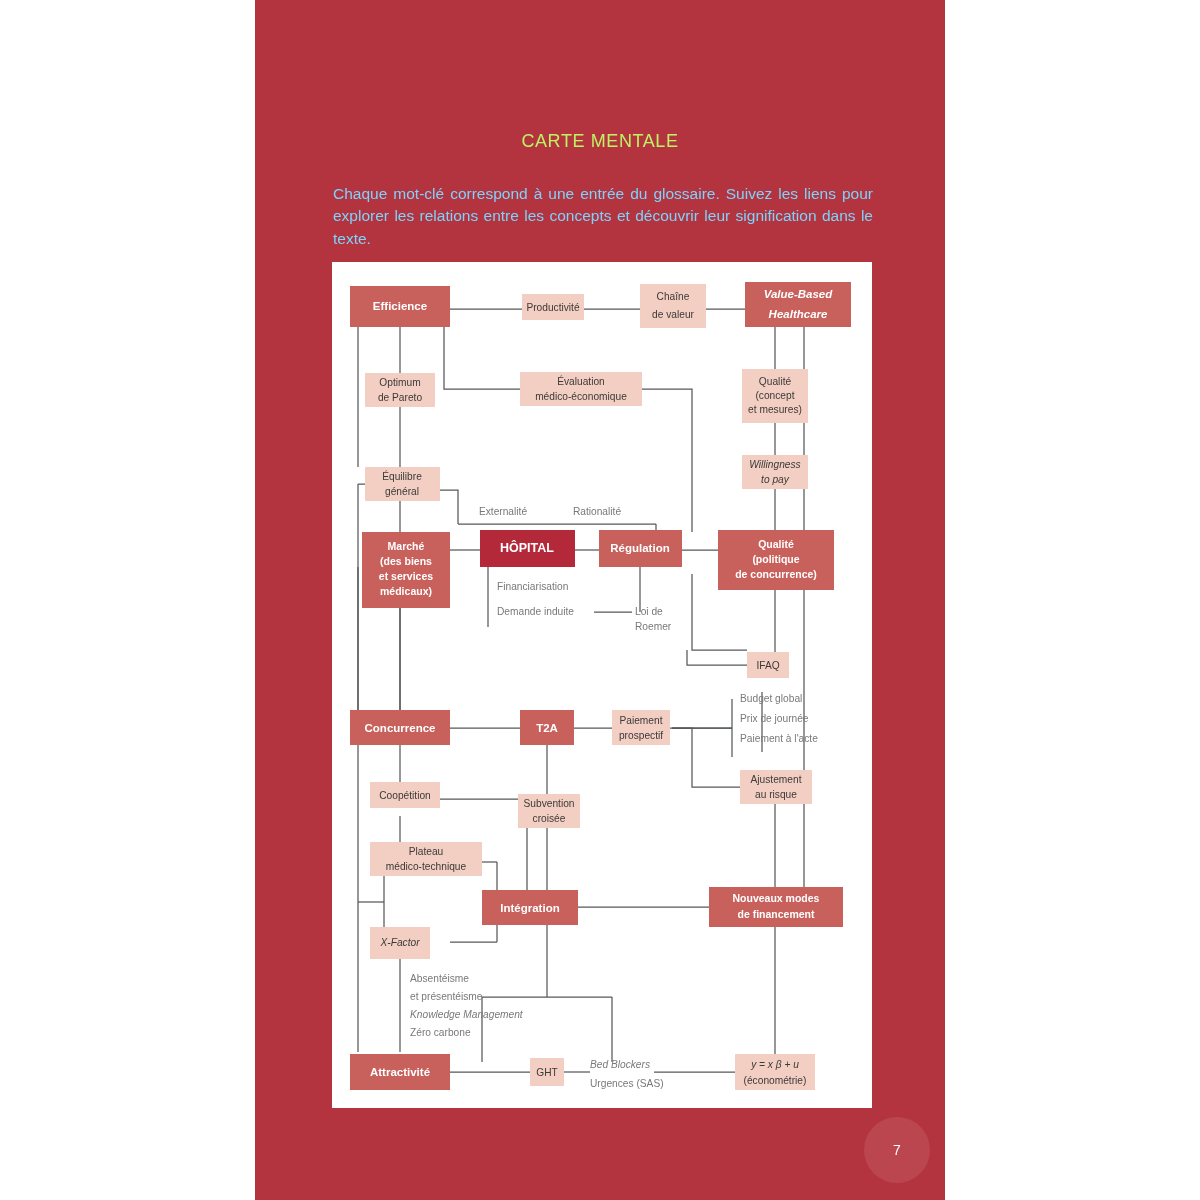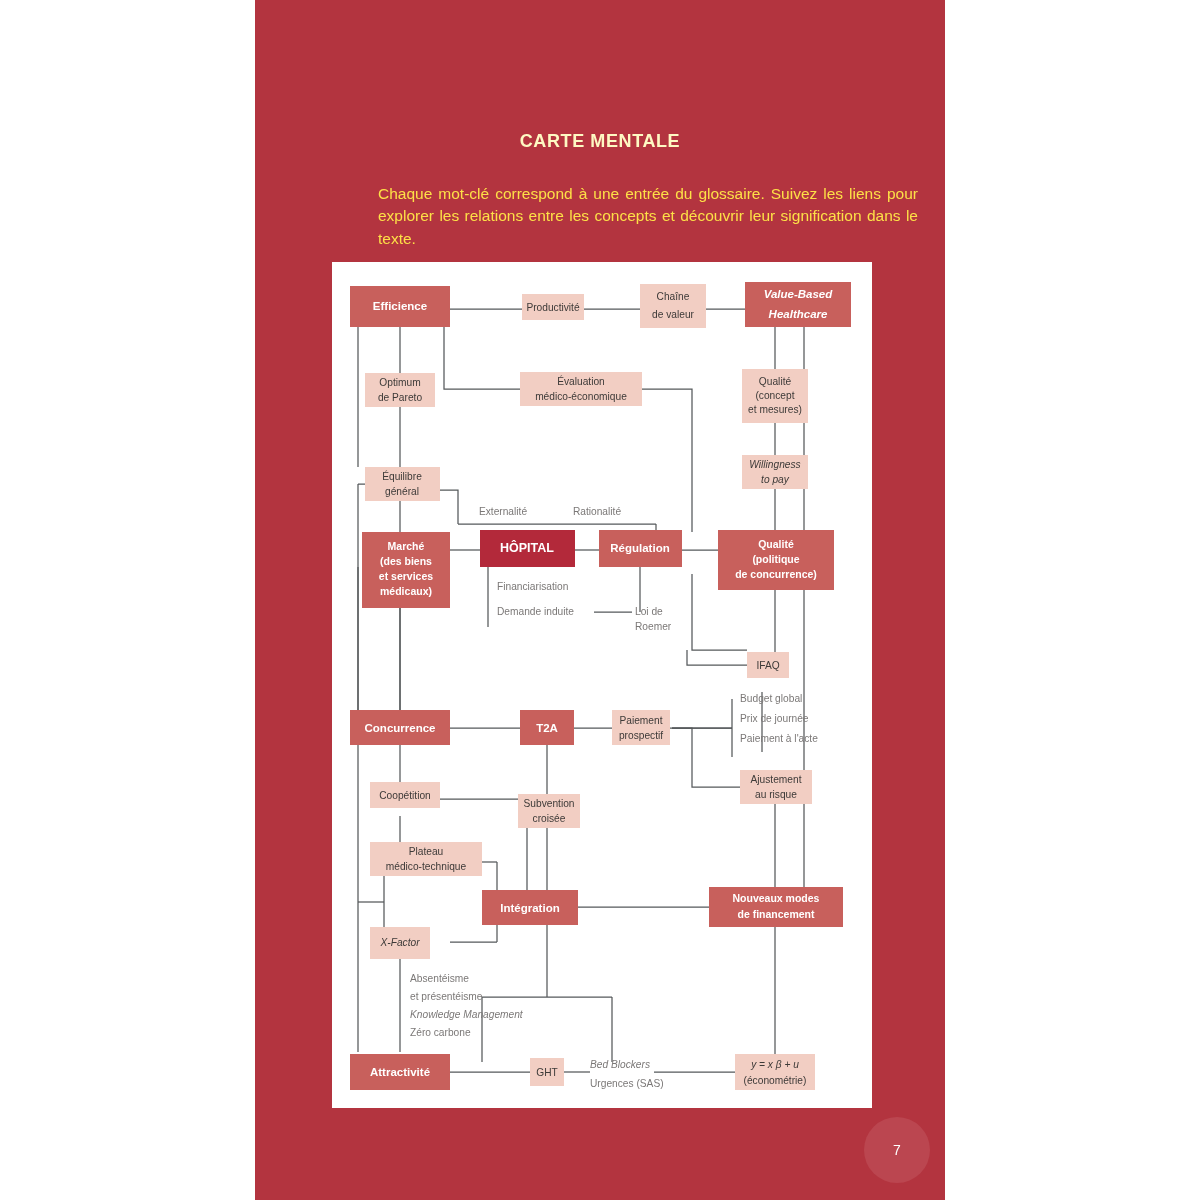--- a/index.html
+++ b/index.html
@@ -7,28 +7,27 @@
     width:1200px;height:1200px;background:#ffffff;
     font-family:"Liberation Sans","DejaVu Sans",sans-serif;
     overflow:hidden;
   }
   #page{
     position:absolute;left:255px;top:0;width:690px;height:1200px;
     background:#b3343f;
   }
   #title{
     position:absolute;left:0;top:131px;width:690px;
-    text-align:center;color:#fef9c3;
-    font-size:18px;font-weight:bold;letter-spacing:.6px;
+    text-align:center;color:#bef264;
+    font-size:18px;font-weight:normal;letter-spacing:.6px;
   }
   #intro{
     position:absolute;left:78px;top:183px;width:540px;
-    color:#fde047;font-size:15.5px;line-height:1.45;
+    color:#7dd3fc;font-size:15.5px;line-height:1.45;
     text-align:justify;
-    margin-left:45px;
   }
   #panel{
     position:absolute;left:77px;top:262px;width:540px;height:846px;
     background:#ffffff;
   }
   #panel svg{display:block;}
   .nodeLabel{
     font-family:"Liberation Sans","DejaVu Sans",sans-serif;
     text-anchor:middle;dominant-baseline:middle;
   }

